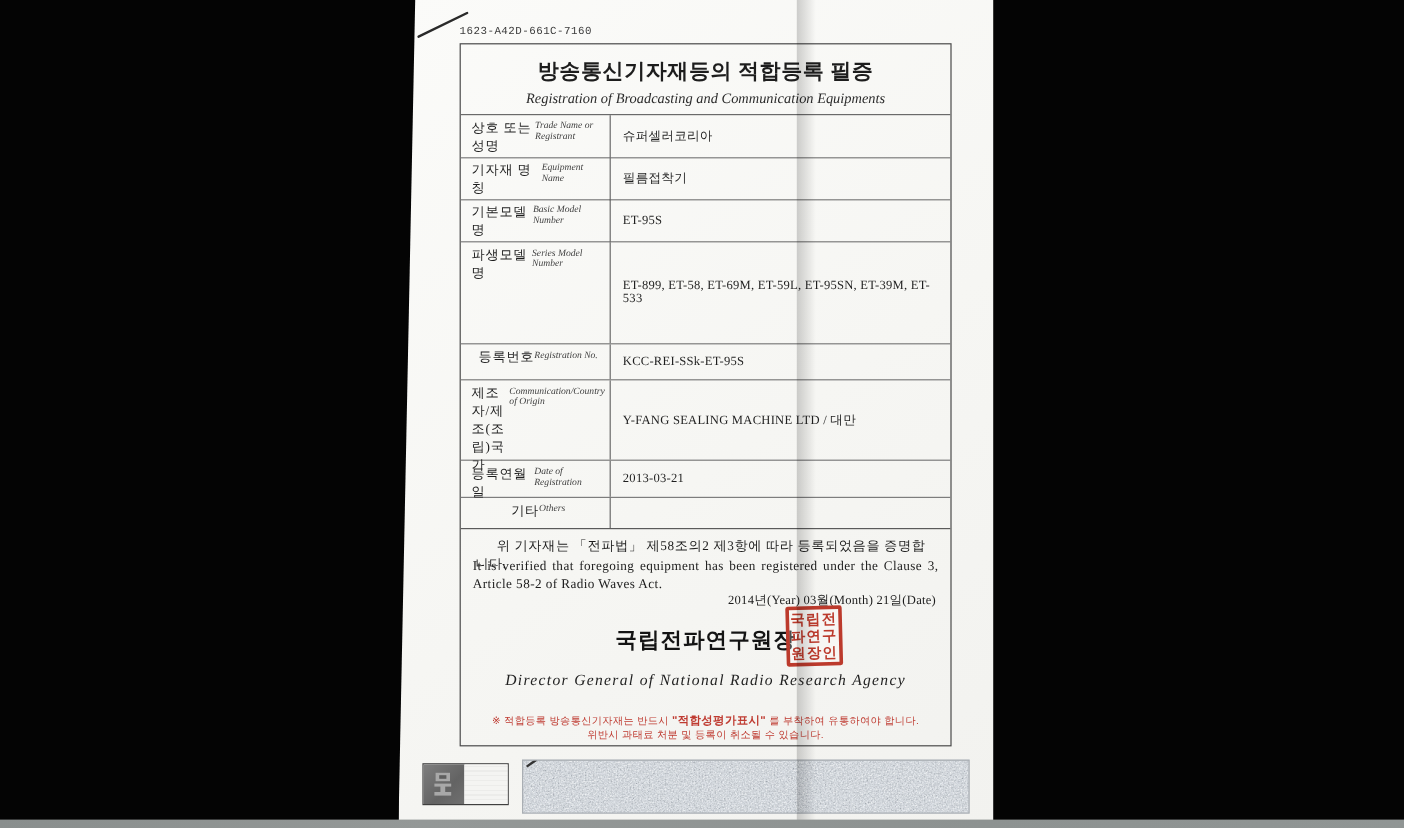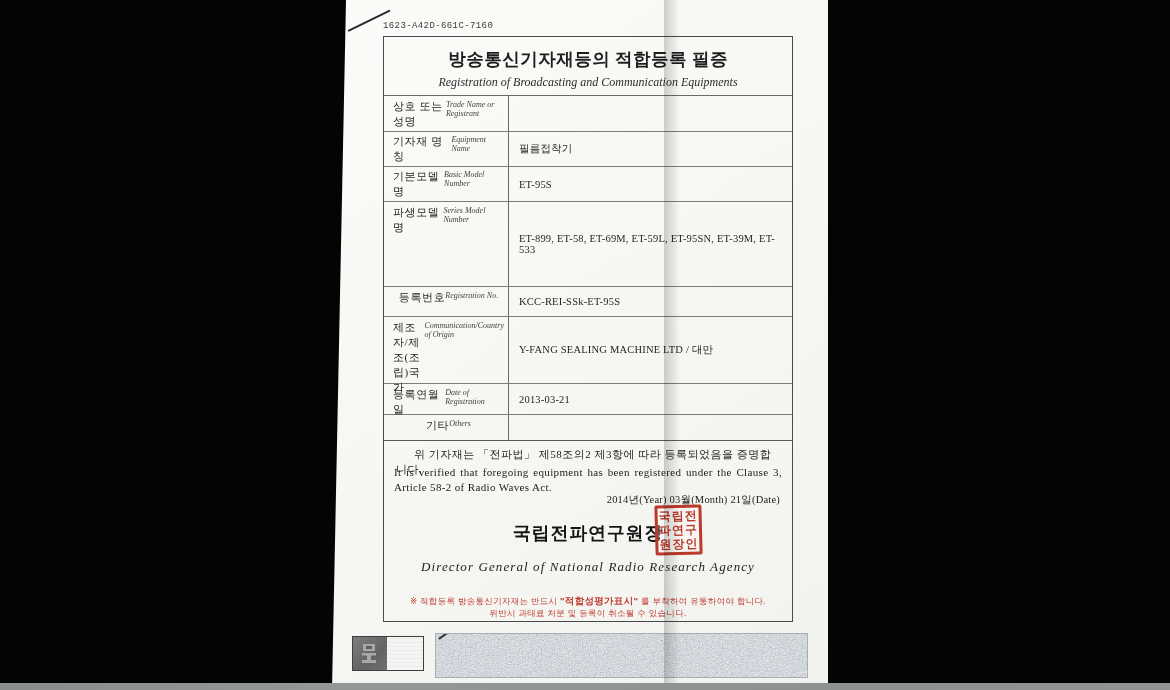--- a/index.html
+++ b/index.html
@@ -139,20 +139,21 @@
       <div class="title-en">Registration of Broadcasting and Communication Equipments</div>
     </div>
 
     <div class="tbl">
 
       <div class="tr h36">
         <div class="td-label">
           <div class="lbl-ko">상호 또는 성명</div>
           <div class="lbl-en">Trade Name or Registrant</div>
         </div>
+        <div class="td-value">슈퍼셀러코리아</div>
       </div>
 
       <div class="tr h35">
         <div class="td-label">
           <div class="lbl-ko">기자재 명칭</div>
           <div class="lbl-en">Equipment  Name</div>
         </div>
         <div class="td-value">필름접착기</div>
       </div>
 

